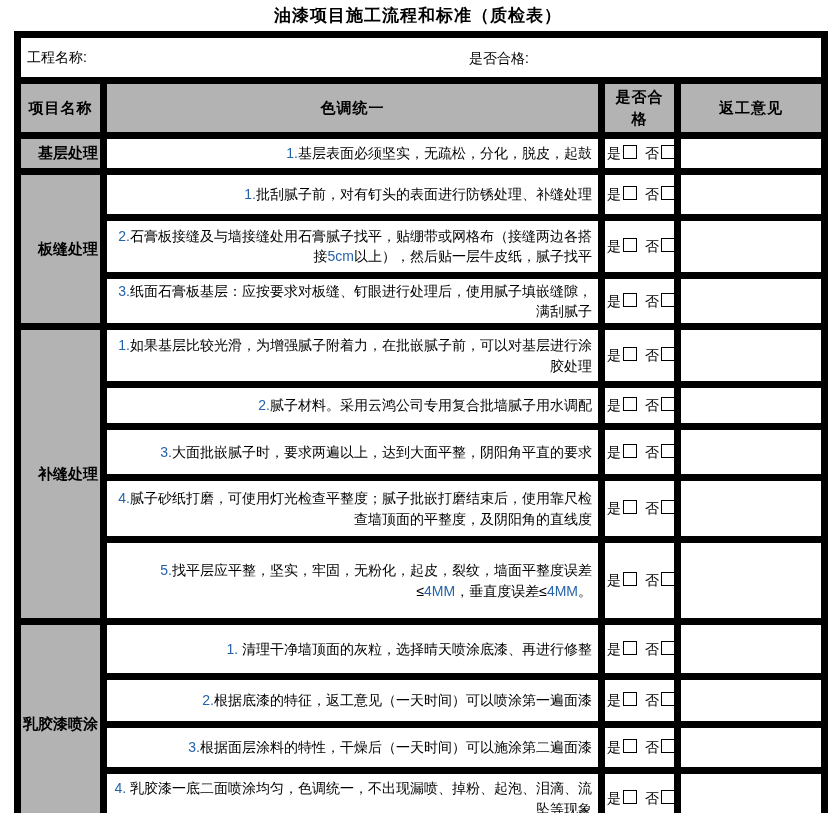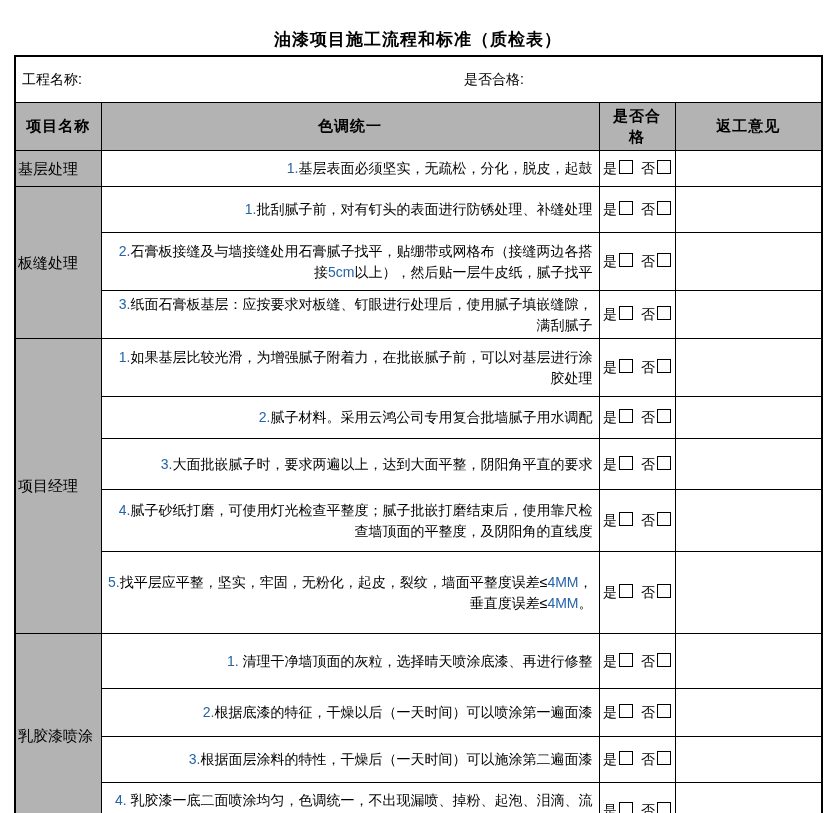--- a/index.html
+++ b/index.html
@@ -3,45 +3,45 @@
 <meta charset="utf-8">
 <style>
   html,body{margin:0;padding:0;}
   body{
     width:836px;height:813px;background:#ffffff;color:#000;
     font-family:"Liberation Sans","DejaVu Sans",sans-serif;
     overflow:hidden;
   }
   .page-title{
     height:31px;line-height:31px;text-align:center;
-    font-weight:bold;font-size:17px;letter-spacing:1px;margin-top:24px;
+    font-weight:bold;font-size:17px;letter-spacing:1px;
   }
   table.qc{
     border-collapse:collapse;table-layout:fixed;
     margin-left:14px;width:807px;
     border:2px solid #000;
   }
   .qc td,.qc th{
-    border:1px solid #000000;
+    border:7px solid #000000;
     padding:2px 6px;
     font-size:14px;
     vertical-align:middle;
     overflow:hidden;
     line-height:1.45;
   }
   .qc th{
     background:#b3b3b3;
     font-weight:bold;font-size:15px;text-align:center;
     letter-spacing:1px;
   }
   td.info-cell{position:relative;padding-left:6px;font-size:14px;}
   .pm-label{position:absolute;left:448px;top:50%;transform:translateY(-50%);}
   td.section{
     background:#b3b3b3;
-    font-weight:normal;font-size:15px;text-align:left;
+    font-weight:bold;font-size:15px;text-align:right;
     padding:0 2px;letter-spacing:0px;
   }
   td.std{text-align:right;}
   td.pass{text-align:center;white-space:nowrap;padding:0 2px;}
   td.rework{background:#fff;}
   .num,.lat{color:#2563a8;}
   .cb{
     display:inline-block;width:12px;height:12px;
     border:1px solid #000;background:#fff;
     vertical-align:-1px;margin-left:2px;
@@ -98,21 +98,21 @@
     <td class="pass"><span>是</span><span class="cb"></span><span class="no-group"><span>否</span><span class="cb"></span></span></td>
     <td class="rework"></td>
   </tr>
   <tr style="height:48px">
     <td class="std"><span class="num">3.</span><span class="std-text">纸面石膏板基层：应按要求对板缝、钉眼进行处理后，使用腻子填嵌缝隙，满刮腻子</span></td>
     <td class="pass"><span>是</span><span class="cb"></span><span class="no-group"><span>否</span><span class="cb"></span></span></td>
     <td class="rework"></td>
   </tr>
 
   <tr style="height:58px">
-    <td class="section" rowspan="5">项目经理</td>
+    <td class="section" rowspan="5">补缝处理</td>
     <td class="std"><span class="num">1.</span><span class="std-text">如果基层比较光滑，为增强腻子附着力，在批嵌腻子前，可以对基层进行涂胶处理</span></td>
     <td class="pass"><span>是</span><span class="cb"></span><span class="no-group"><span>否</span><span class="cb"></span></span></td>
     <td class="rework"></td>
   </tr>
   <tr style="height:42px">
     <td class="std"><span class="num">2.</span><span class="std-text">腻子材料。采用云鸿公司专用复合批墙腻子用水调配</span></td>
     <td class="pass"><span>是</span><span class="cb"></span><span class="no-group"><span>否</span><span class="cb"></span></span></td>
     <td class="rework"></td>
   </tr>
   <tr style="height:51px">
@@ -131,21 +131,21 @@
     <td class="rework"></td>
   </tr>
 
   <tr style="height:55px">
     <td class="section" rowspan="4">乳胶漆喷涂</td>
     <td class="std"><span class="num">1.</span><span class="std-text"> 清理干净墙顶面的灰粒，选择晴天喷涂底漆、再进行修整</span></td>
     <td class="pass"><span>是</span><span class="cb"></span><span class="no-group"><span>否</span><span class="cb"></span></span></td>
     <td class="rework"></td>
   </tr>
   <tr style="height:48px">
-    <td class="std"><span class="num">2.</span><span class="std-text">根据底漆的特征，干燥以后（一天时间）可以喷涂第一遍面漆</span></td>
+    <td class="std"><span class="num">2.</span><span class="std-text">根据底漆的特征，返工意见（一天时间）可以喷涂第一遍面漆</span></td>
     <td class="pass"><span>是</span><span class="cb"></span><span class="no-group"><span>否</span><span class="cb"></span></span></td>
     <td class="rework"></td>
   </tr>
   <tr style="height:46px">
     <td class="std"><span class="num">3.</span><span class="std-text">根据面层涂料的特性，干燥后（一天时间）可以施涂第二遍面漆</span></td>
     <td class="pass"><span>是</span><span class="cb"></span><span class="no-group"><span>否</span><span class="cb"></span></span></td>
     <td class="rework"></td>
   </tr>
   <tr style="height:56px">
     <td class="std"><span class="num">4.</span><span class="std-text"> 乳胶漆一底二面喷涂均匀，色调统一，不出现漏喷、掉粉、起泡、泪滴、流坠等现象</span></td>

